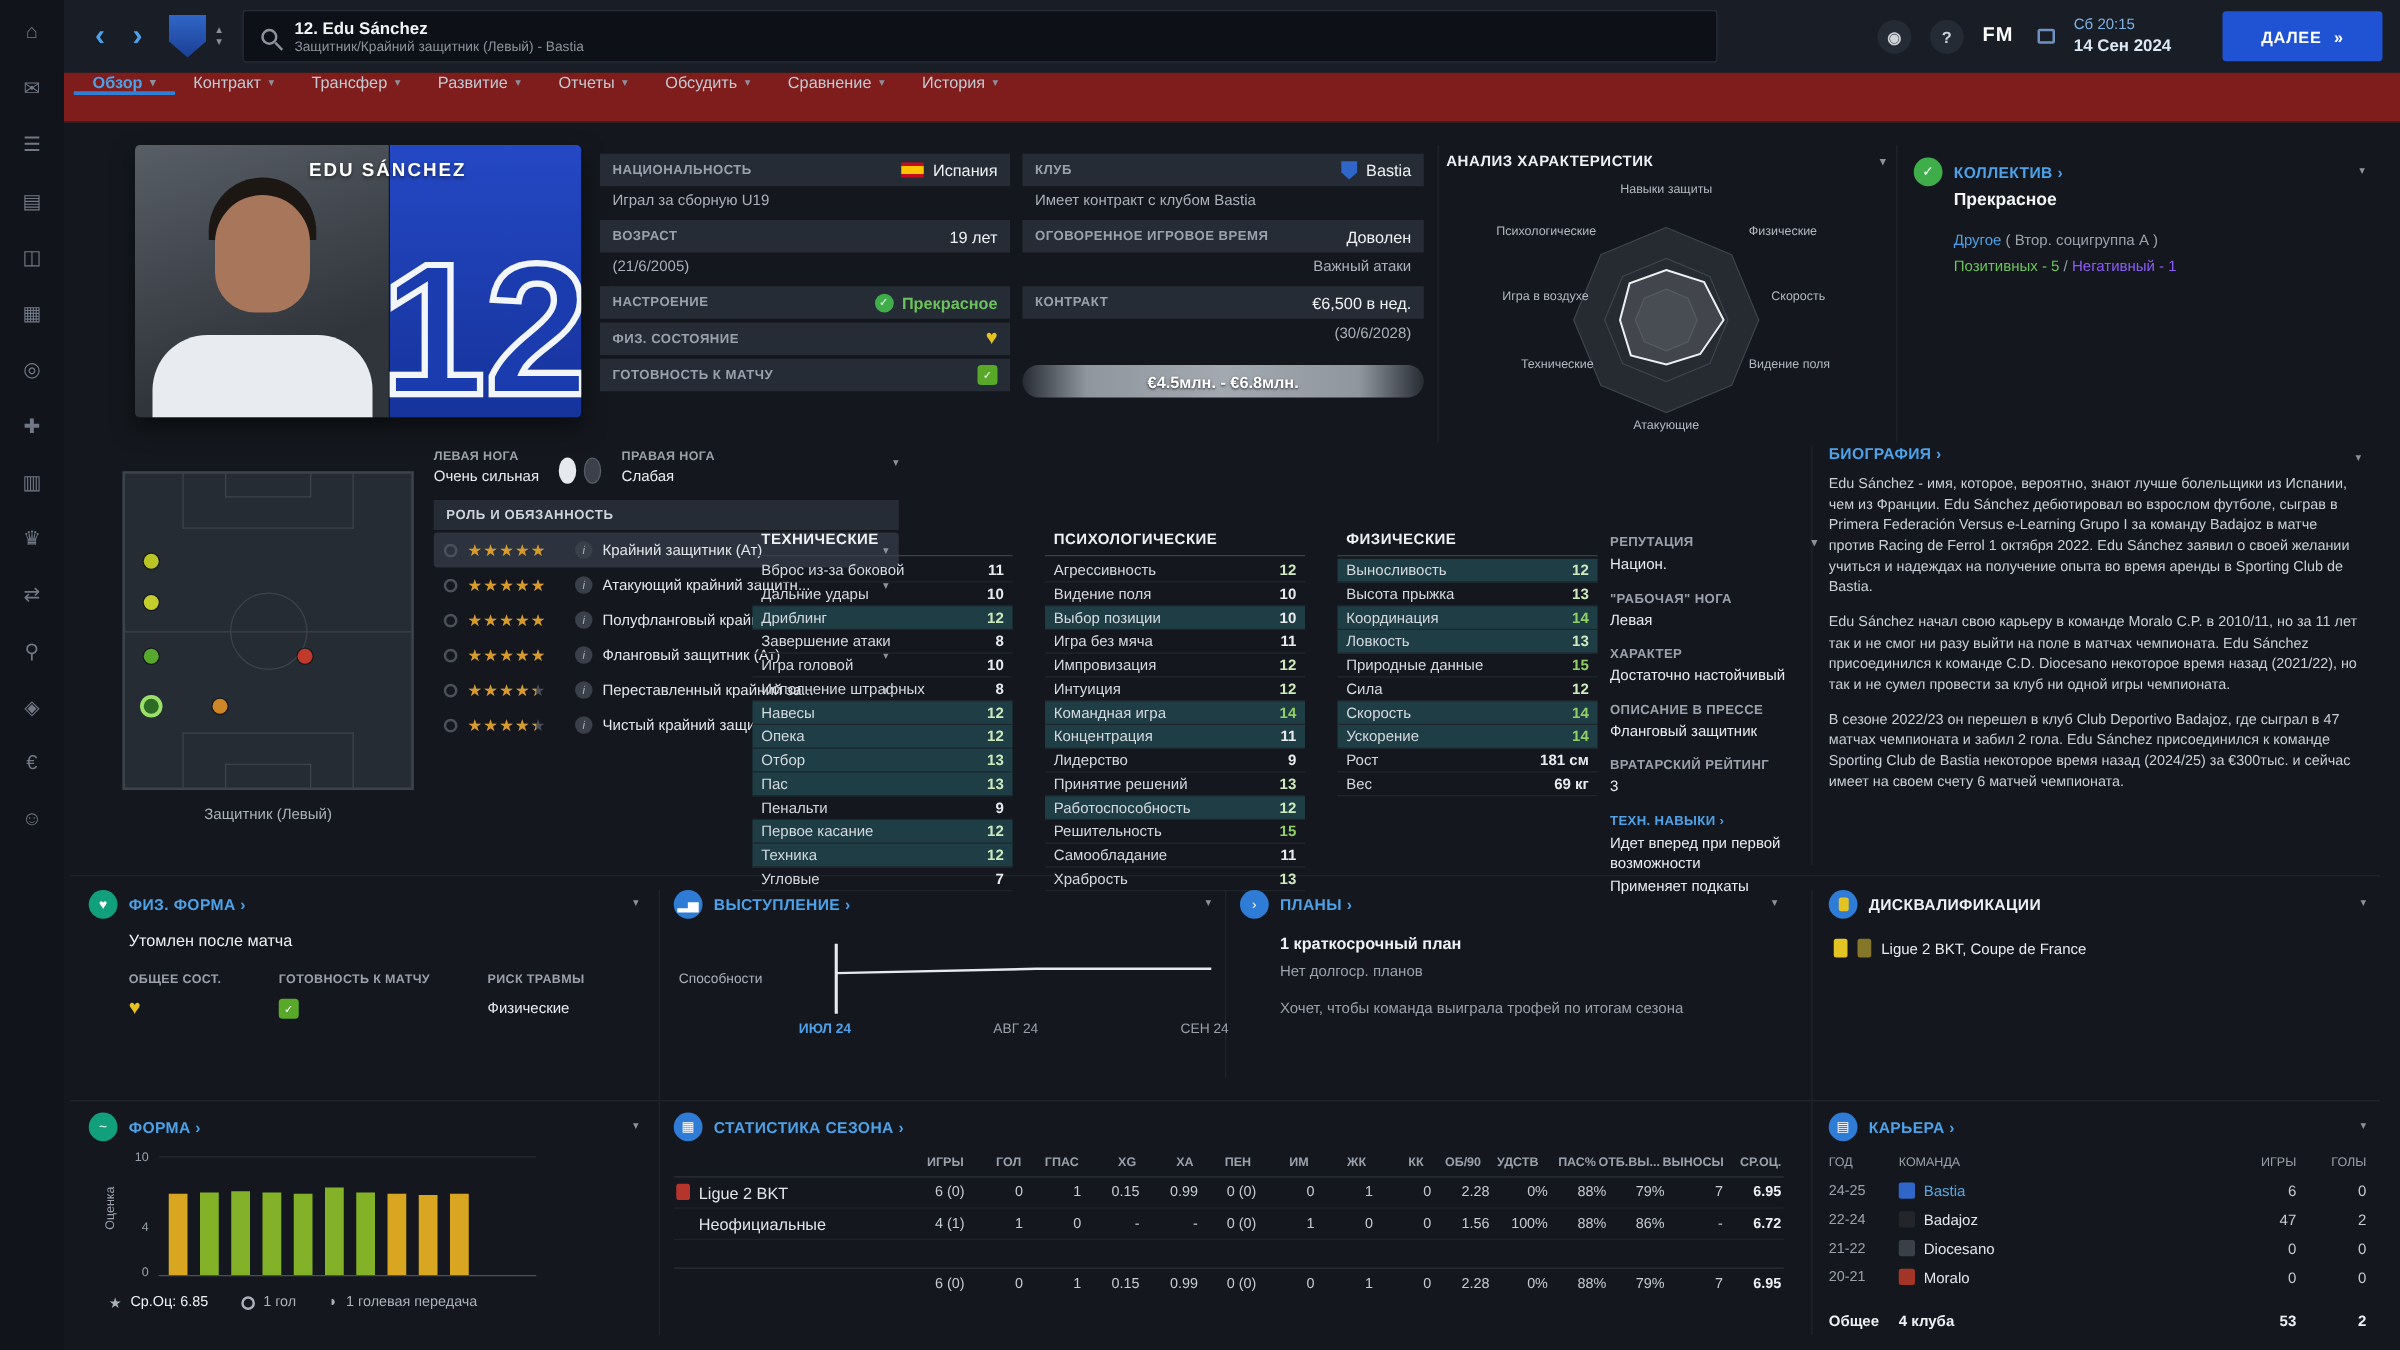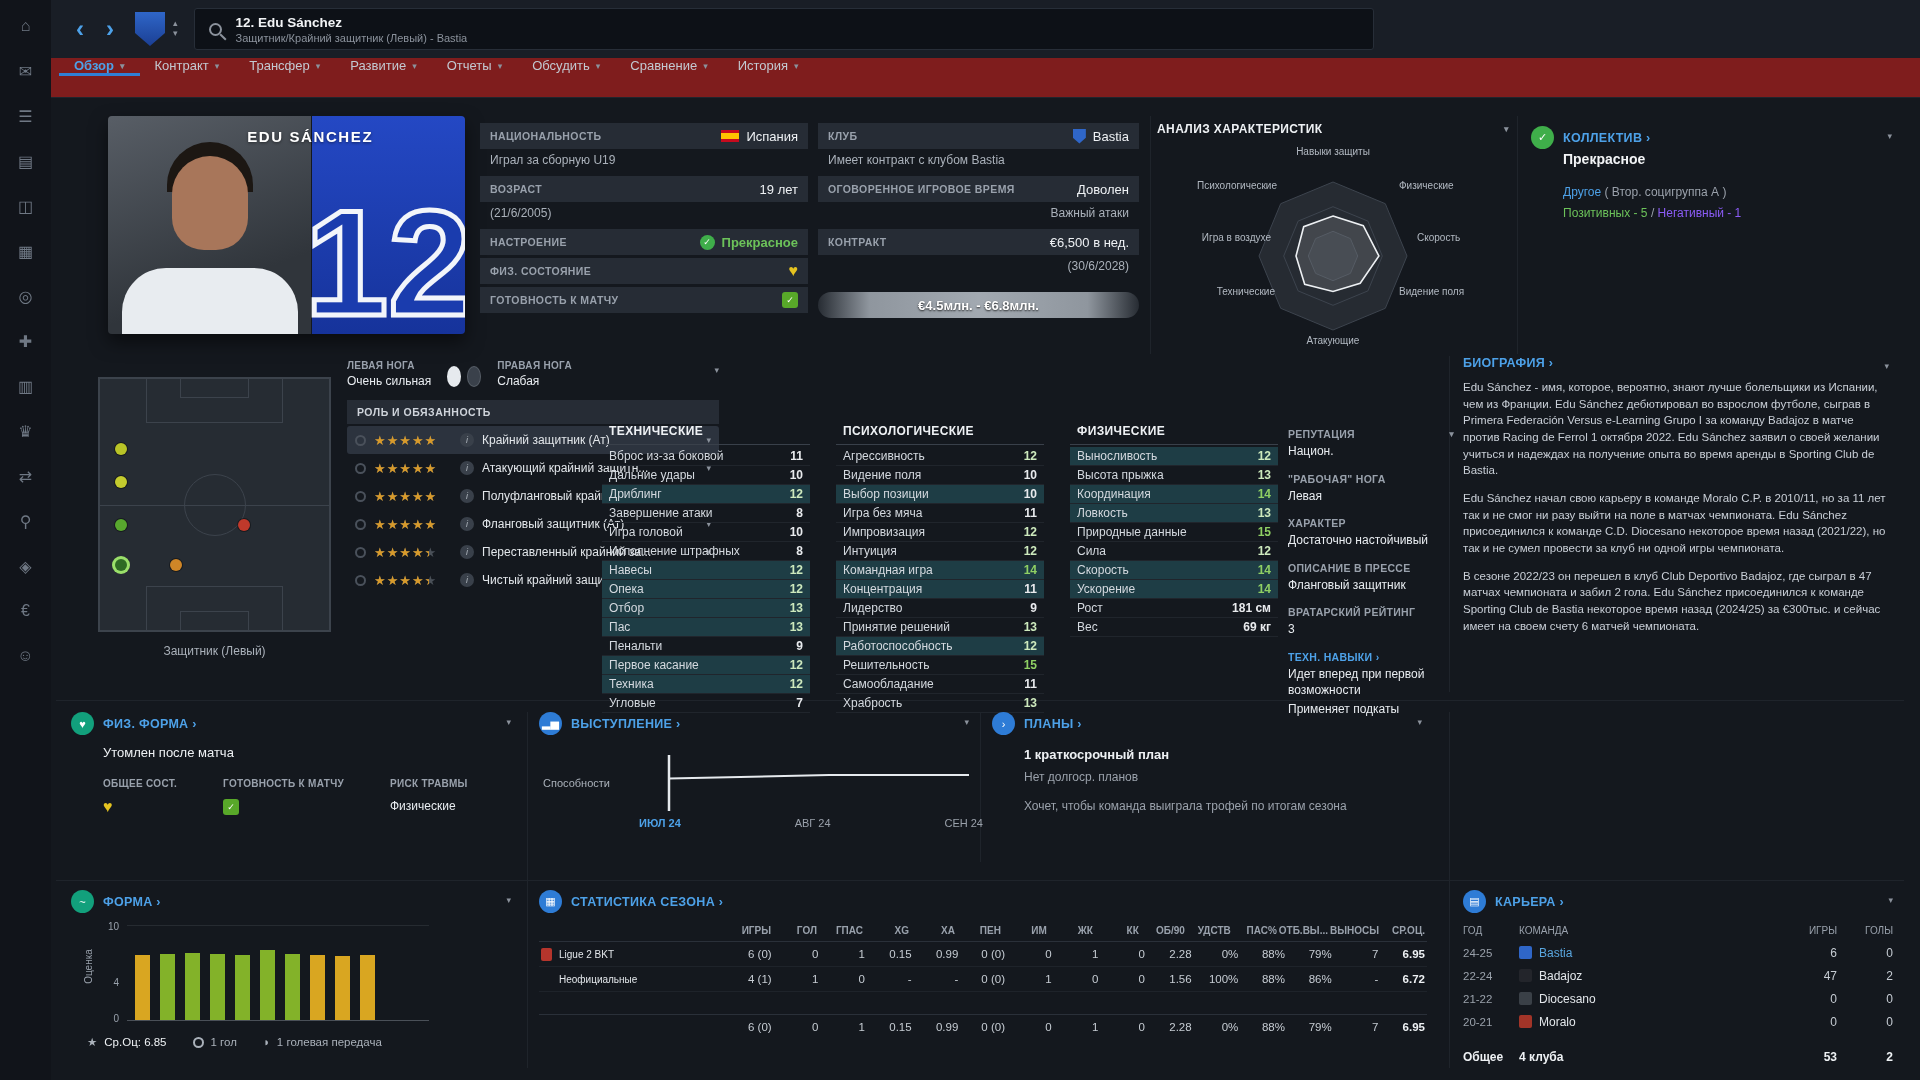--- a/index.html
+++ b/index.html
@@ -196,21 +196,21 @@
 .istar::before{content:"★"}
 .iball{width:11px;height:11px;border:2px solid #aab1ba;border-radius:50%}
 .iboot::before{content:"◗"}
 .stats-table{margin-top:12px}
 .st-h,.st-r{display:grid;grid-template-columns:188px repeat(15,1fr);align-items:center}
 .st-h{font-size:10px;font-weight:bold;color:#99a1ac;padding-bottom:5px;border-bottom:1px solid #2a3039}
 .st-hc{text-align:right;padding-right:2px}
 .st-r{height:25px;font-size:11.5px;color:#c6ccd3;border-bottom:1px solid #1e232a;cursor:pointer}
 .st-c{text-align:right;padding-right:2px}
 .st-c:last-child{font-weight:bold;color:#eef1f4}
-.st-name{display:flex;align-items:center;gap:7px;font-size:10px;color:#e2e6ea;padding-left:2px}
+.st-name{display:flex;gap:7px;font-size:13px;color:#e2e6ea;padding-left:2px}
 .mini-badge{width:11px;height:13px;border-radius:2px;flex:none;visibility:hidden}
 .mini-badge[data-bg]{visibility:visible}
 .mini-badge.sq{width:13px;height:13px}
 .st-total .st-r{border-bottom:none;border-top:1px solid #2a3039;margin-top:22px;cursor:default}
 .cr-h,.cr-r{display:grid;grid-template-columns:56px 1fr 64px 56px;align-items:center}
 .cr-h{font-size:10px;font-weight:normal;color:#99a1ac;padding-bottom:5px;margin-top:12px}
 .cr-r{height:23px;font-size:12px;color:#c6ccd3;cursor:pointer}
 .cr-y{color:#9aa1ab;font-size:11.5px}
 .cr-t{display:flex;align-items:center;gap:7px;color:#e2e6ea}
 .cr-n[data-link="true"]{color:#5aa7e0}
@@ -303,20 +303,34 @@
     <span class="crest"></span>
     <span class="crest-carets">
         <span class="iup"></span>
         <span class="idown"></span>
       </span>
     <div class="searchbox">
       <span class="mag"></span>
       <div>
         <div class="s-title">12. Edu Sánchez</div>
         <div class="s-sub">Защитник/Крайний защитник (Левый) - Bastia</div>
+      </div>
+    </div>
+    <div class="tb-right">
+      <span class="circle-ic world"></span>
+      <span class="circle-ic iq"></span>
+      <span class="fm">FM</span>
+      <span class="cal"></span>
+      <div class="dateblock">
+        <div class="date1">Сб 20:15</div>
+        <div class="date2">14 Сен 2024</div>
+      </div>
+      <div class="continue">
+        <span>ДАЛЕЕ</span>
+          <span class="imore"></span>
       </div>
     </div>
   </div>
 
   <div class="tabbar">
 
       <div class="tab" data-active="true">
         <span>Обзор</span>
         <span class="icaret"></span>
       </div>
@@ -877,20 +891,34 @@
     <div class="p3head">
       <span class="circ c-blue">›</span>
       <span class="plink">ПЛАНЫ ›</span>
       <span class="icaret phr"></span>
     </div>
     <div class="plan1">1 краткосрочный план</div>
     <div class="plan2">Нет долгоср. планов</div>
     <div class="plan3">Хочет, чтобы команда выиграла трофей по итогам сезона</div>
   </div>
 
+  <div class="panel3 susp">
+    <div class="p3head">
+      <span class="circ c-blue">
+          <span class="cardic" style="width:8px;height:11px"></span>
+        </span>
+      <span class="pwhite">ДИСКВАЛИФИКАЦИИ</span>
+      <span class="icaret phr"></span>
+    </div>
+    <div class="susp-row">
+      <span class="cardic"></span>
+      <span class="cardic dim"></span>
+      <span class="susp-t">Ligue 2 BKT, Coupe de France</span>
+    </div>
+  </div>
 
   <div class="panel4 formp">
     <div class="p3head">
       <span class="circ c-teal">~</span>
       <span class="plink">ФОРМА ›</span>
       <span class="icaret phr"></span>
     </div>
     <div class="form-chart">
       <span class="f-ylab">Оценка</span>
       <span class="f-t f-t10">10</span>

